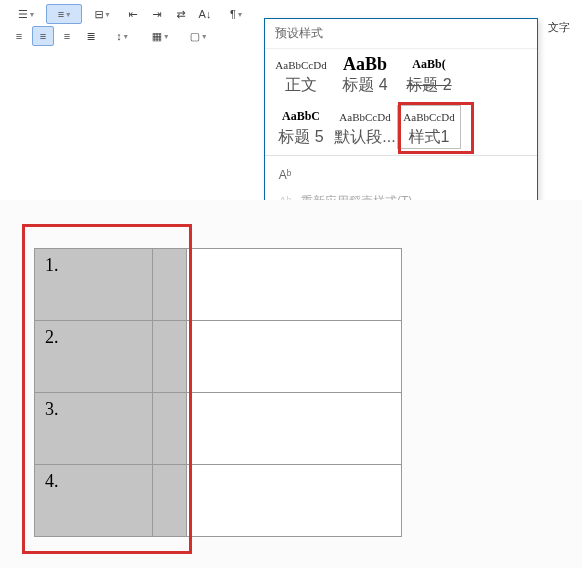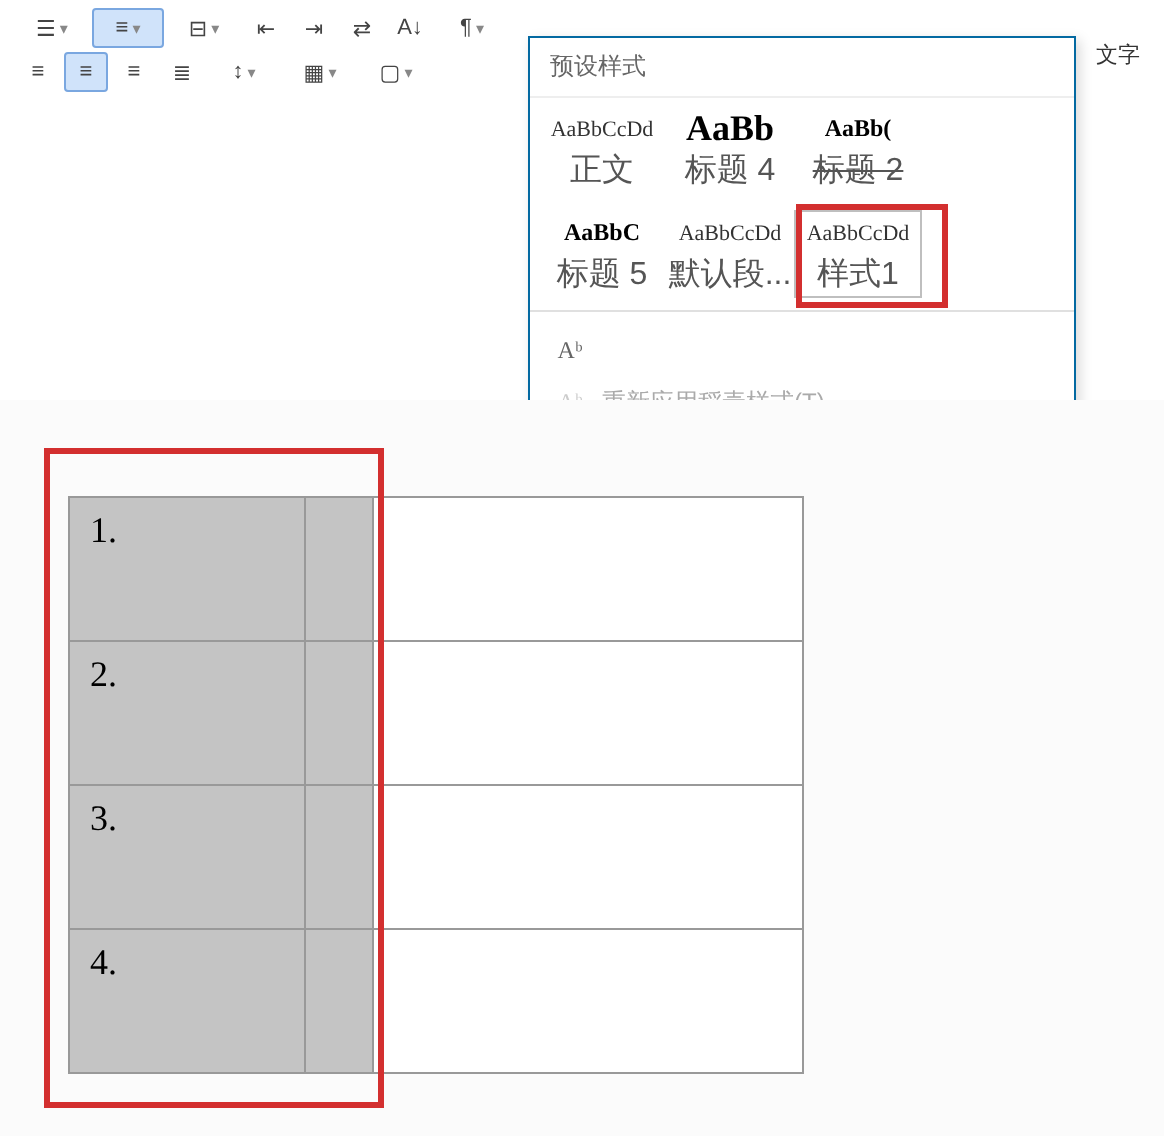--- a/index.html
+++ b/index.html
@@ -22,21 +22,21 @@
 .style-preview.med { font-size: 12px; font-weight: bold; color: #000; }
 .style-name { font-size: 16px; color: #555; }
 .style-name.strike { text-decoration: line-through; }
 
 .red-box-small { position: absolute; left: 398px; top: 102px; width: 76px; height: 52px; border: 3px solid #d32f2f; pointer-events: none; }
 
 .styles-sep { height: 1px; background: #e0e0e0; margin: 2px 0; }
 .menu-list { padding: 4px 0; }
 .menu-item { padding: 5px 12px; display: flex; align-items: center; gap: 8px; font-size: 12px; color: #333; cursor: pointer; }
 .menu-item.disabled { color: #aaa; }
-.menu-icon { width: 16px; height: 16px; display: flex; align-items: center; justify-content: center; font-size: 12px; color: #666; font-family: Liberation Serif, serif; }
+.menu-icon { width: 16px; height: 16px; display: flex; align-items: center; justify-content: center; font-size: 12px; color: #666; }
 .menu-item.disabled .menu-icon { color: #ccc; }
 
 .canvas { position: absolute; left: 0; top: 200px; right: 0; bottom: 0; background: #fbfbfb; }
 .doc-table { position: absolute; left: 34px; top: 48px; border-collapse: collapse; }
 .doc-table td { border: 1px solid #999; background: #c4c4c4; height: 72px; vertical-align: top; padding: 6px 10px; font-size: 18px; font-family: "Times New Roman", serif; }
 .doc-table td.col1 { width: 118px; }
 .doc-table td.col2 { width: 34px; }
 .doc-table-ext { position: absolute; left: 186px; top: 48px; border-collapse: collapse; }
 .doc-table-ext td { border: 1px solid #999; background: #fff; height: 72px; width: 215px; }
 

